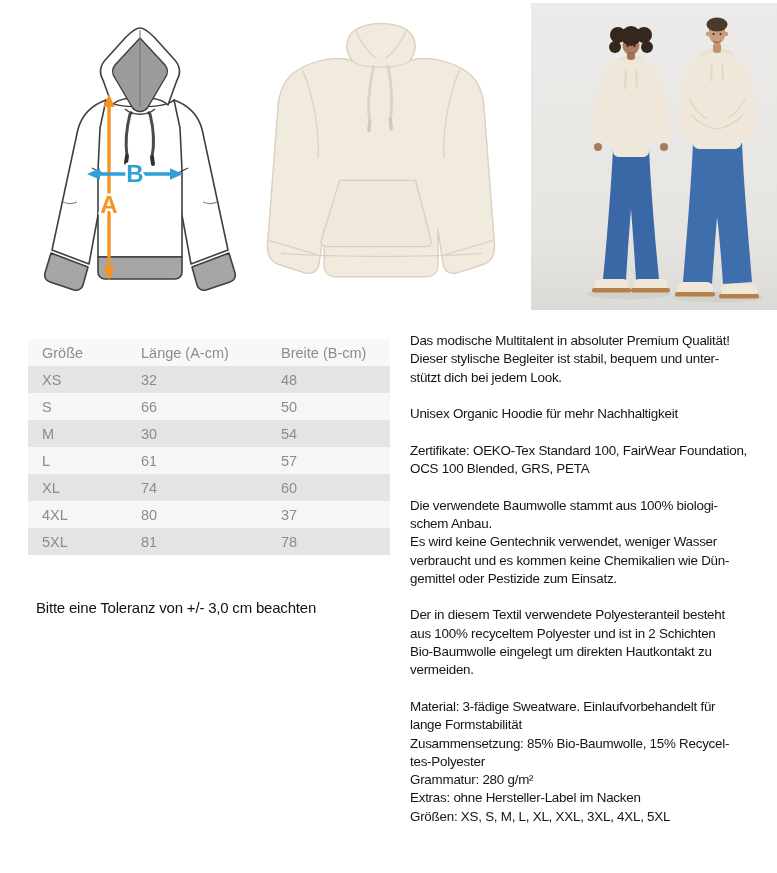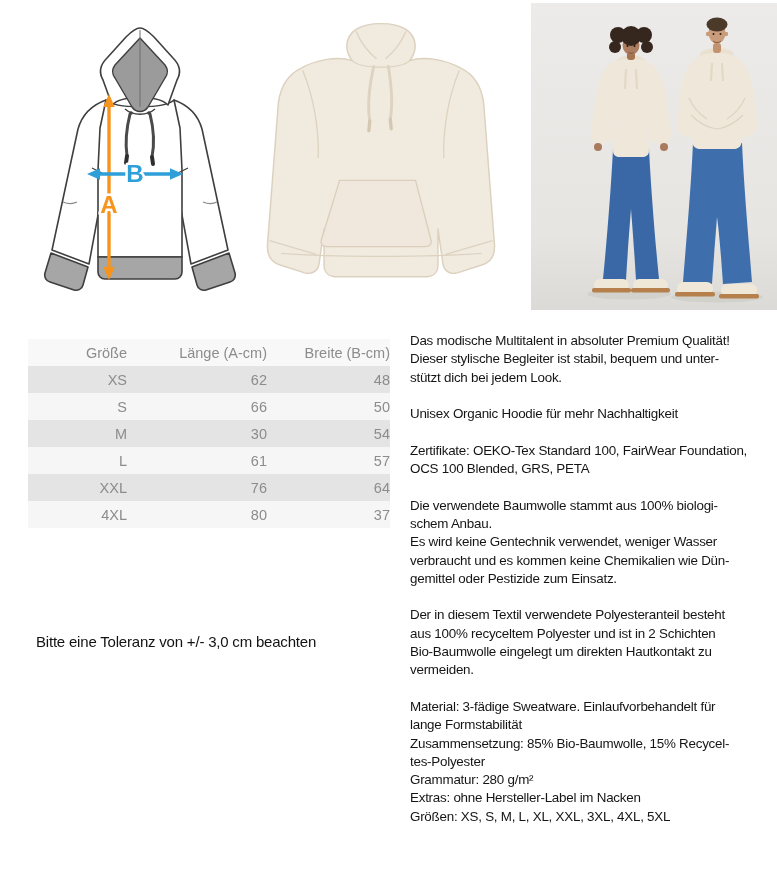--- a/index.html
+++ b/index.html
@@ -15,29 +15,29 @@
   .panel-flat    { left: 252px; top: 8px;  width: 258px; height: 298px; }
   .panel-models  { left: 531px; top: 3px;  width: 246px; height: 307px; }
   .panel svg { display: block; width: 100%; height: 100%; }
 
   .size-table {
     position: absolute; left: 28px; top: 339px; width: 362px;
     border-collapse: collapse; table-layout: fixed;
     font-size: 14.5px; color: #8c8c8c;
   }
   .size-table th, .size-table td {
-    font-weight: normal; text-align: right;
+    font-weight: normal; text-align: left;
     padding: 0 0 0 14px; height: 27px; overflow: hidden; white-space: nowrap;
   }
   .size-table thead tr { background: #f8f8f8; }
   .size-table tbody tr:nth-child(odd)  { background: #e4e4e4; }
   .size-table tbody tr:nth-child(even) { background: #f6f6f6; }
 
   .tolerance-note {
-    position: absolute; left: 36px; top: 633px;
+    position: absolute; left: 36px; top: 599px;
     font-size: 15px; color: #131313; letter-spacing: -0.2px;
   }
 
   .description {
     position: absolute; left: 410px; top: 332px; width: 372px;
     font-size: 13.4px; line-height: 18.3px; color: #151515;
     letter-spacing: -0.25px;
   }
   .description p { white-space: pre-line; margin: 0 0 18.3px 0; }
   .description p:last-child { margin-bottom: 0; }
@@ -187,47 +187,52 @@
     <thead>
       <tr>
         <th>Größe</th>
         <th>Länge (A-cm)</th>
         <th>Breite (B-cm)</th>
       </tr>
     </thead>
     <tbody>
       <tr>
         <td>XS</td>
-        <td>62</td>
+        <td>32</td>
         <td>48</td>
       </tr>
       <tr>
         <td>S</td>
         <td>66</td>
         <td>50</td>
       </tr>
       <tr>
         <td>M</td>
         <td>30</td>
         <td>54</td>
       </tr>
       <tr>
         <td>L</td>
         <td>61</td>
         <td>57</td>
       </tr>
       <tr>
-        <td>XXL</td>
-        <td>76</td>
-        <td>64</td>
+        <td>XL</td>
+        <td>74</td>
+        <td>60</td>
       </tr>
       <tr>
         <td>4XL</td>
         <td>80</td>
         <td>37</td>
+      </tr>
+      <tr>
+        <td>5XL</td>
+        <td>81</td>
+        <td>78</td>
       </tr>
     </tbody>
   </table>
 
   <div class="tolerance-note">Bitte eine Toleranz von +/- 3,0 cm beachten</div>
 
   <div class="description">
     <p>Das modische Multitalent in absoluter Premium Qualität!
 Dieser stylische Begleiter ist stabil, bequem und unter-
 stützt dich bei jedem Look.</p>

